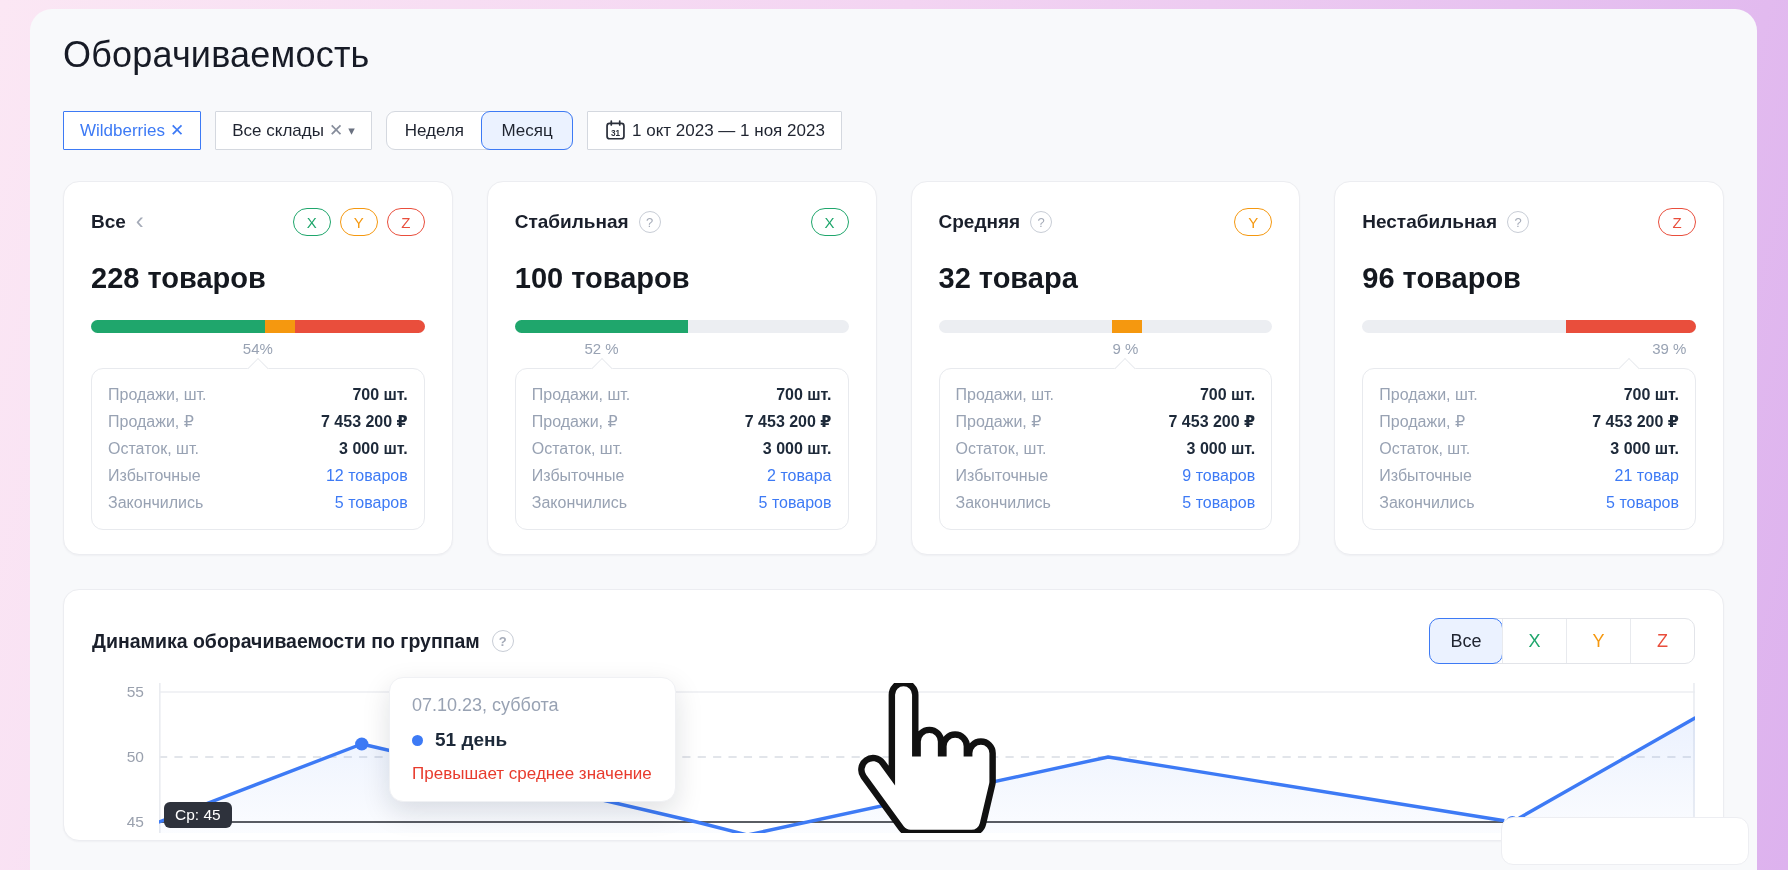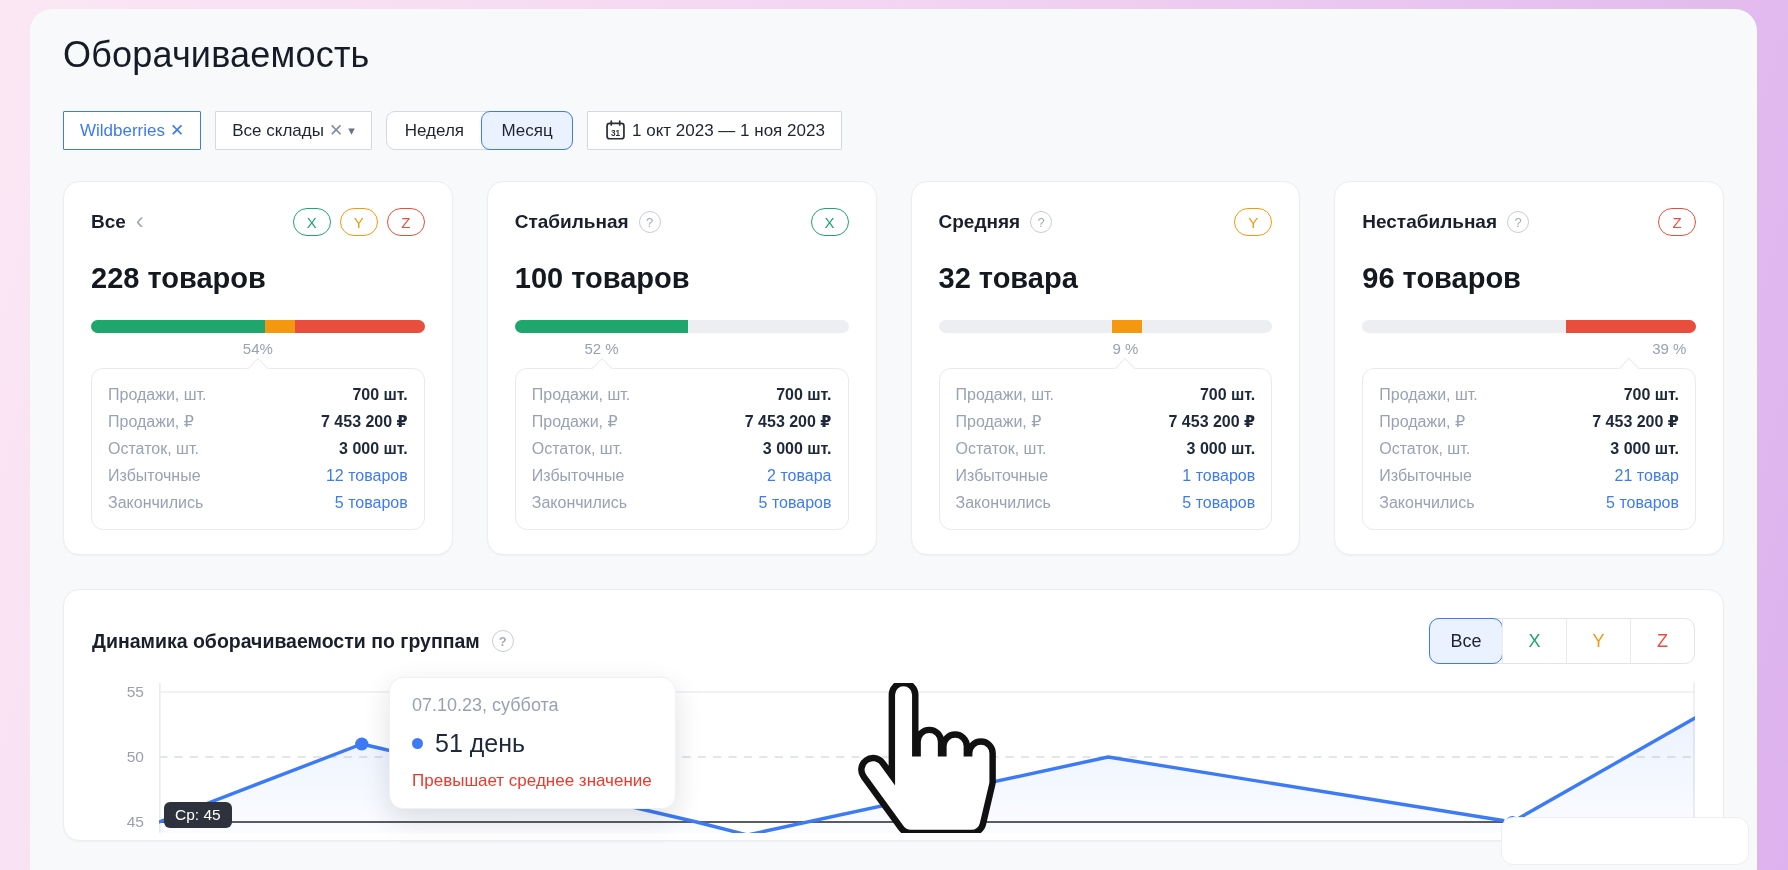--- a/index.html
+++ b/index.html
@@ -81,21 +81,21 @@
   .ylabels{width:67px;position:relative;flex:none}
   .ylabels span{position:absolute;right:15px;font-size:15.5px;color:#9AA1AE;line-height:18px}
   .yt0{top:0} .yt1{top:65px} .yt2{top:130px}
   .plot{flex:1;position:relative;height:150px}
   .plot svg{position:absolute;inset:0;width:100%;height:100%;display:block}
   .avg-badge{position:absolute;left:5px;top:119px;background:#2E323C;color:#fff;font-size:15.5px;
     padding:4px 11px;border-radius:6px;z-index:6}
   .tooltip{position:absolute;left:230px;top:-6px;width:287px;background:#fff;border:1px solid #F0F1F4;
     border-radius:14px;box-shadow:0 10px 28px rgba(16,24,40,.13);padding:17px 22px;z-index:5}
   .tt-date{font-size:18px;color:#98A2B3}
-  .tt-val{display:flex;align-items:center;gap:12px;margin-top:13px;font-size:25px;font-weight:400;color:#1D2939}
+  .tt-val{display:flex;align-items:center;gap:12px;margin-top:13px;font-size:19px;font-weight:700;color:#1D2939}
   .tt-dot{width:11px;height:11px;border-radius:50%;background:var(--blue);flex:none}
   .tt-note{margin-top:13px;font-size:17px;color:var(--redtext)}
   .cursor{position:absolute;left:188px;top:44px;width:32px;height:36px;z-index:7;pointer-events:none}
   .cut-box{position:absolute;left:1342px;top:134px;width:248px;height:48px;background:#fff;
     border:1px solid #EDEEF2;border-radius:12px;z-index:4}
 </style>
 </head>
 <body>
 
 <div class="panel">
@@ -239,21 +239,21 @@
         <div class="srow">
             <span class="lbl">Продажи, ₽</span>
             <span class="val">7 453 200 ₽</span>
           </div>
         <div class="srow">
             <span class="lbl">Остаток, шт.</span>
             <span class="val">3 000 шт.</span>
           </div>
         <div class="srow">
             <span class="lbl">Избыточные</span>
-            <span class="val link">1 товаров</span>
+            <span class="val link">9 товаров</span>
           </div>
         <div class="srow">
             <span class="lbl">Закончились</span>
             <span class="val link">5 товаров</span>
           </div>
       </div>
     </div>
 
     <div class="card">
       <div class="card-head">

